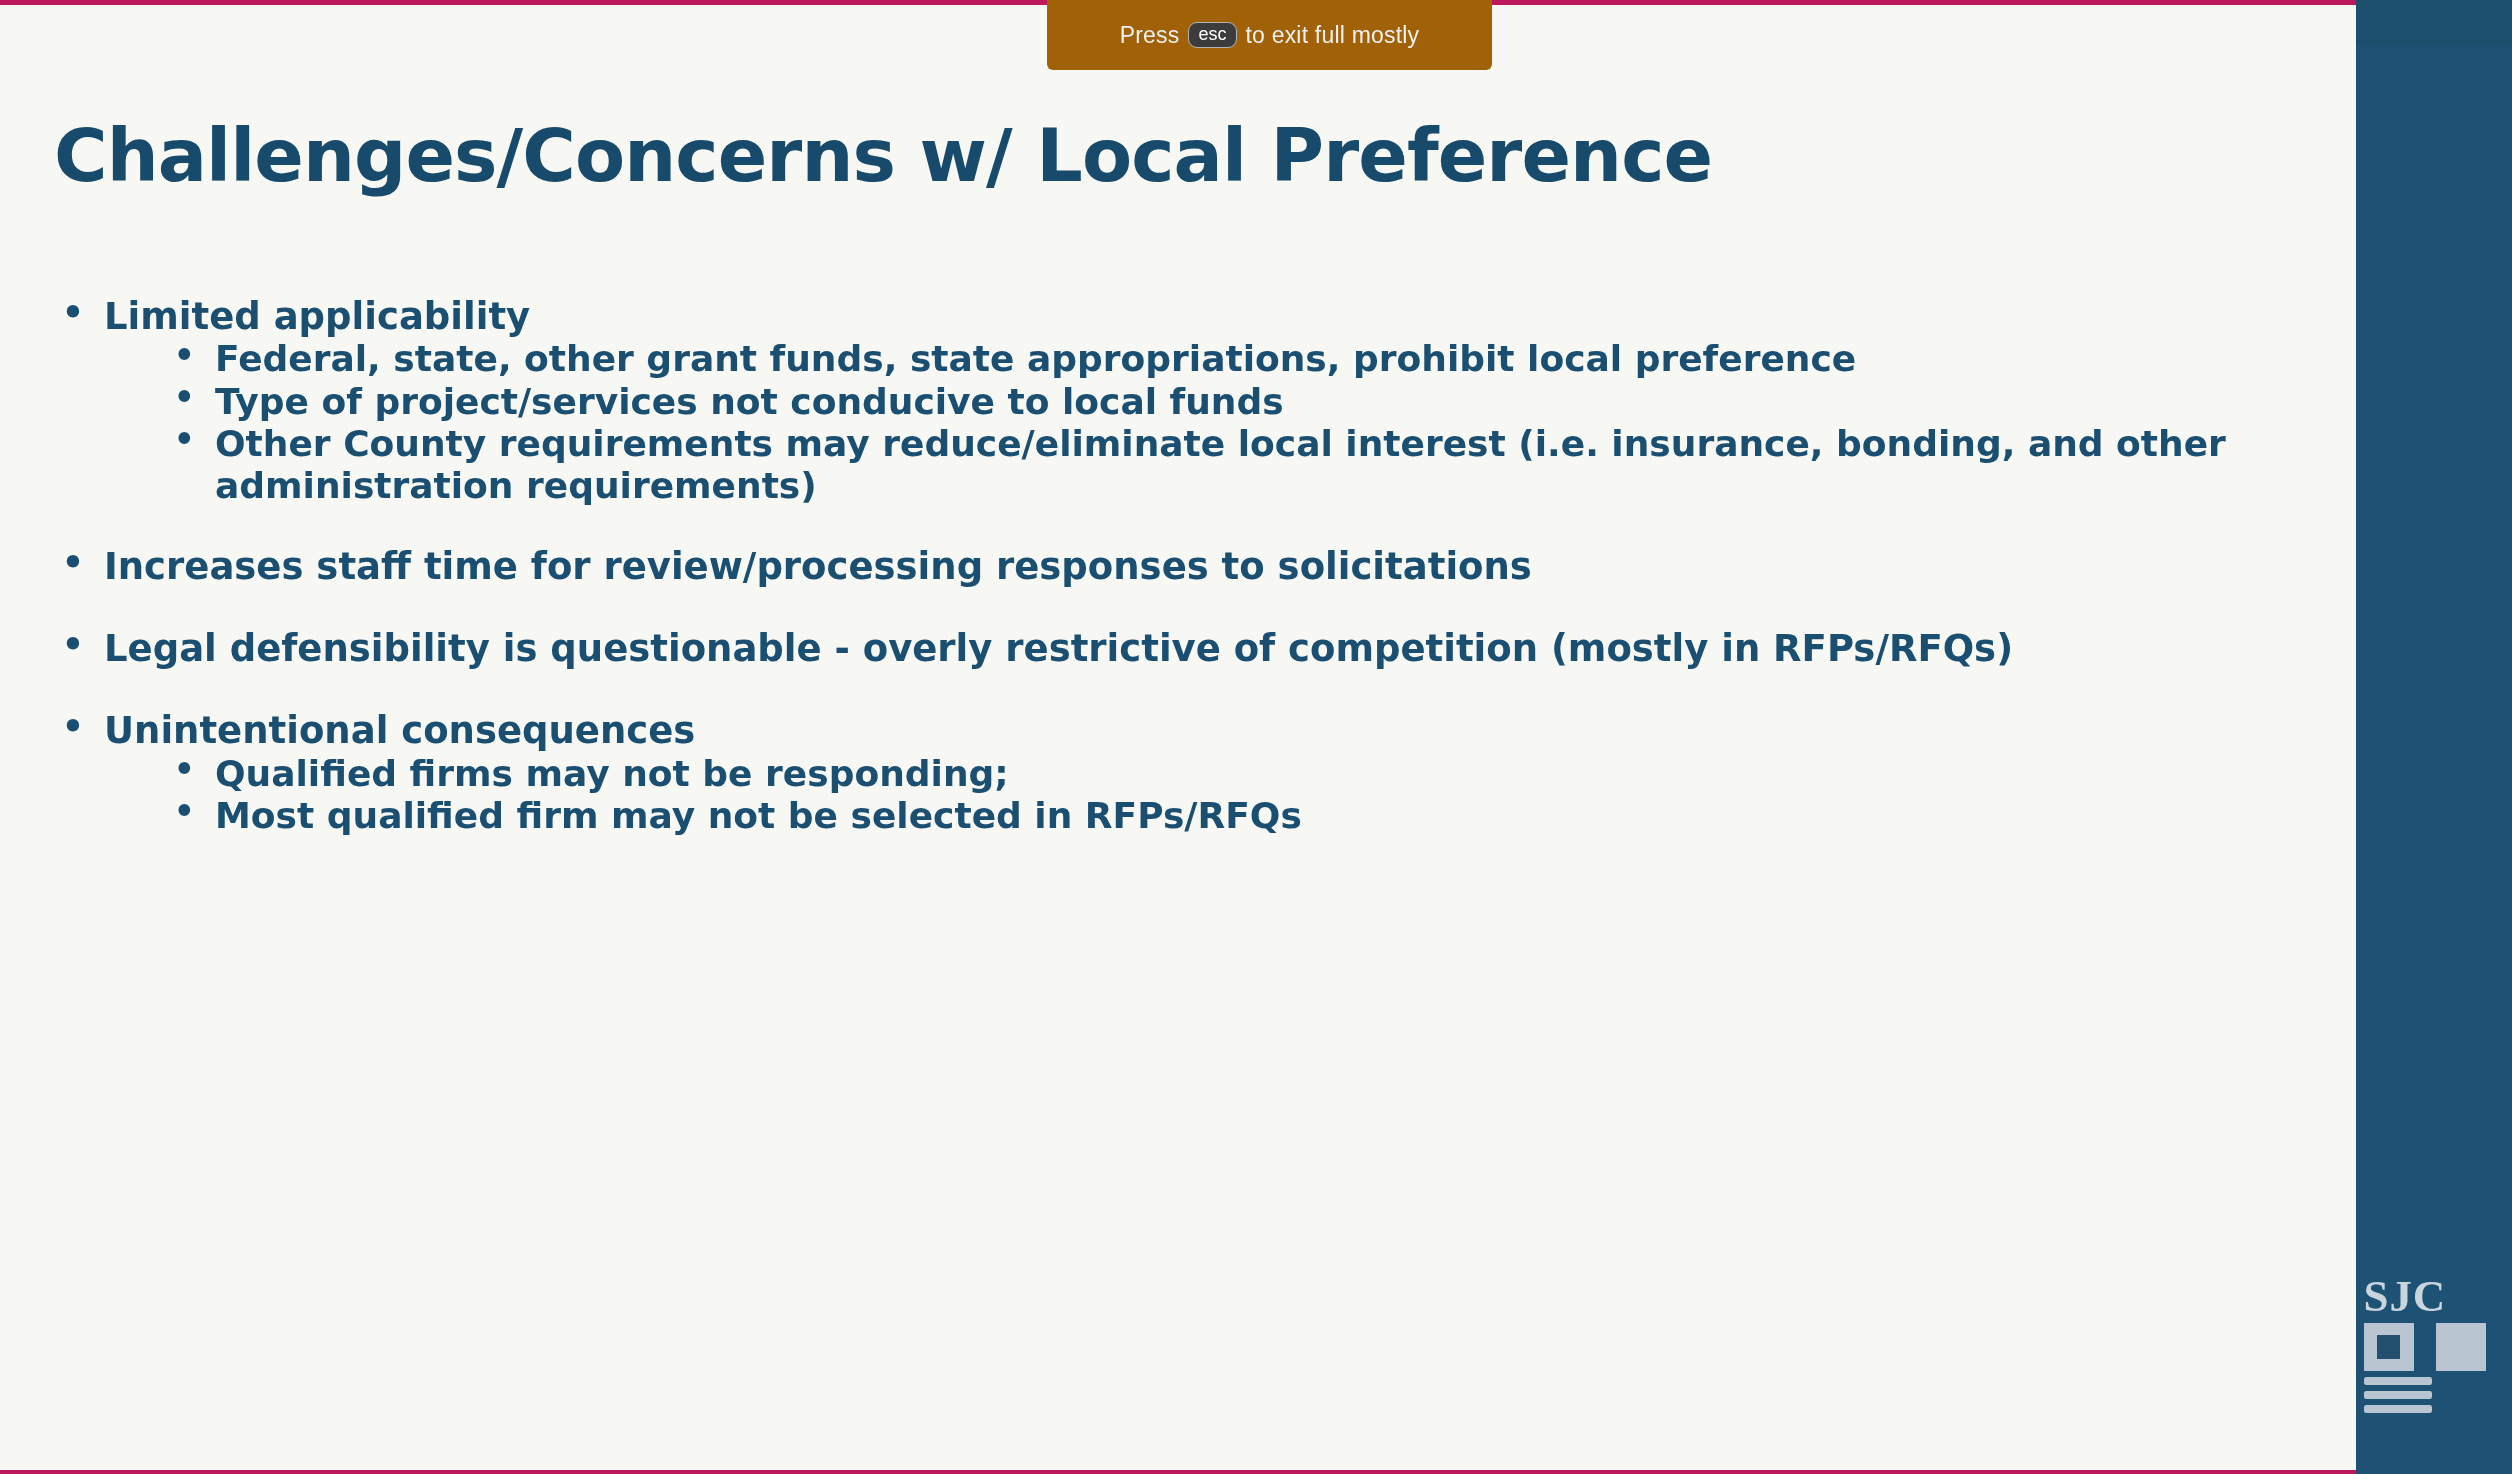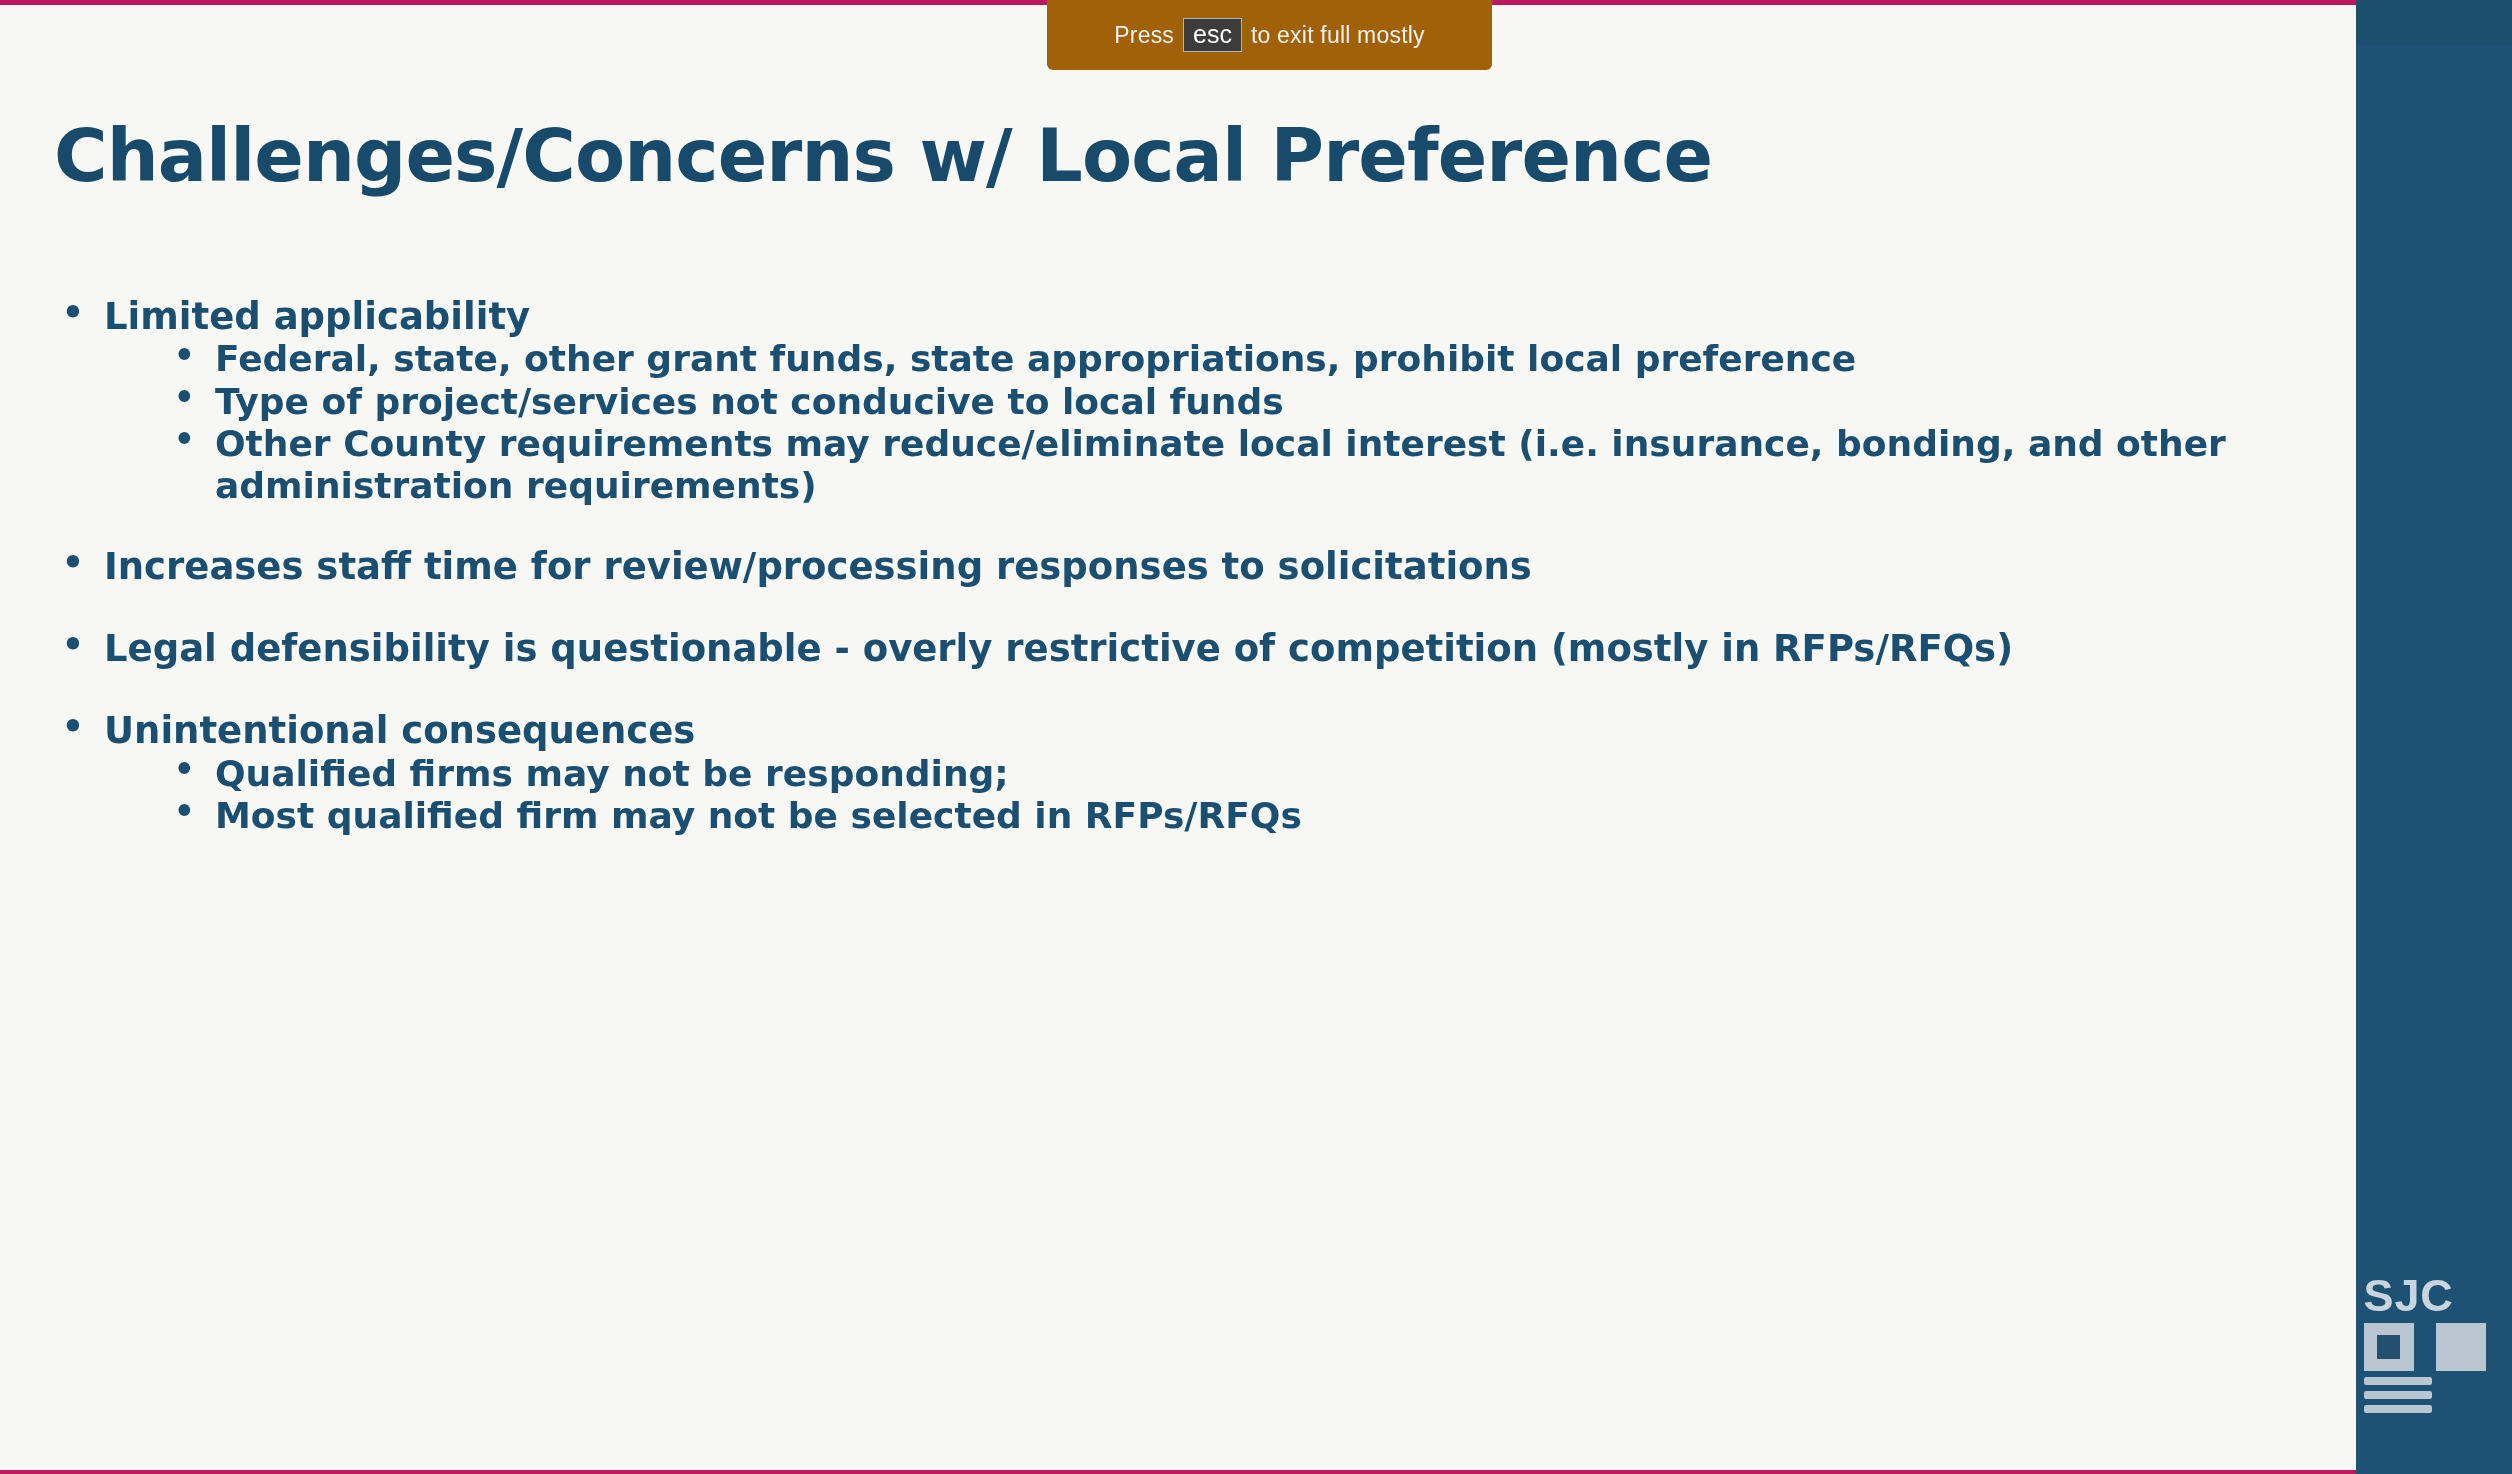--- a/index.html
+++ b/index.html
@@ -29,23 +29,23 @@
     gap: 9px;
     z-index: 50;
   }
   #fullscreen-toast .toast-text {
     color: #f0f0f0;
     font-size: 23px;
     letter-spacing: 0.2px;
   }
   #fullscreen-toast .esc-key {
     color: #ffffff;
-    font-size: 25px;
+    font-size: 18px;
     border: 1.5px solid #b4b4b4;
-    border-radius: 0;
+    border-radius: 9px;
     padding: 2.3px 9px 3.8px 9px;
     line-height: 1;
     background: #3c3c3c;
   }
 
   
   #slide-stage {
     position: absolute;
     top: 0;
     left: 0;
@@ -160,21 +160,21 @@
     bottom: 53px;
     width: 159px;
     height: 151px;
     overflow: hidden;
   }
   #slide-logo .logo-text {
     position: absolute;
     top: 0px;
     left: 10.6px;
     color: #c9d4dd;
-    font-family: Liberation Sans, sans-serif;
+    font-family: Liberation Serif, serif;
     font-weight: bold;
     font-size: 45px;
     letter-spacing: 0.8px;
   }
   #slide-logo .logo-mark {
     position: absolute;
     top: 53px;
     left: 10.6px;
     width: 50px;
     height: 48px;

